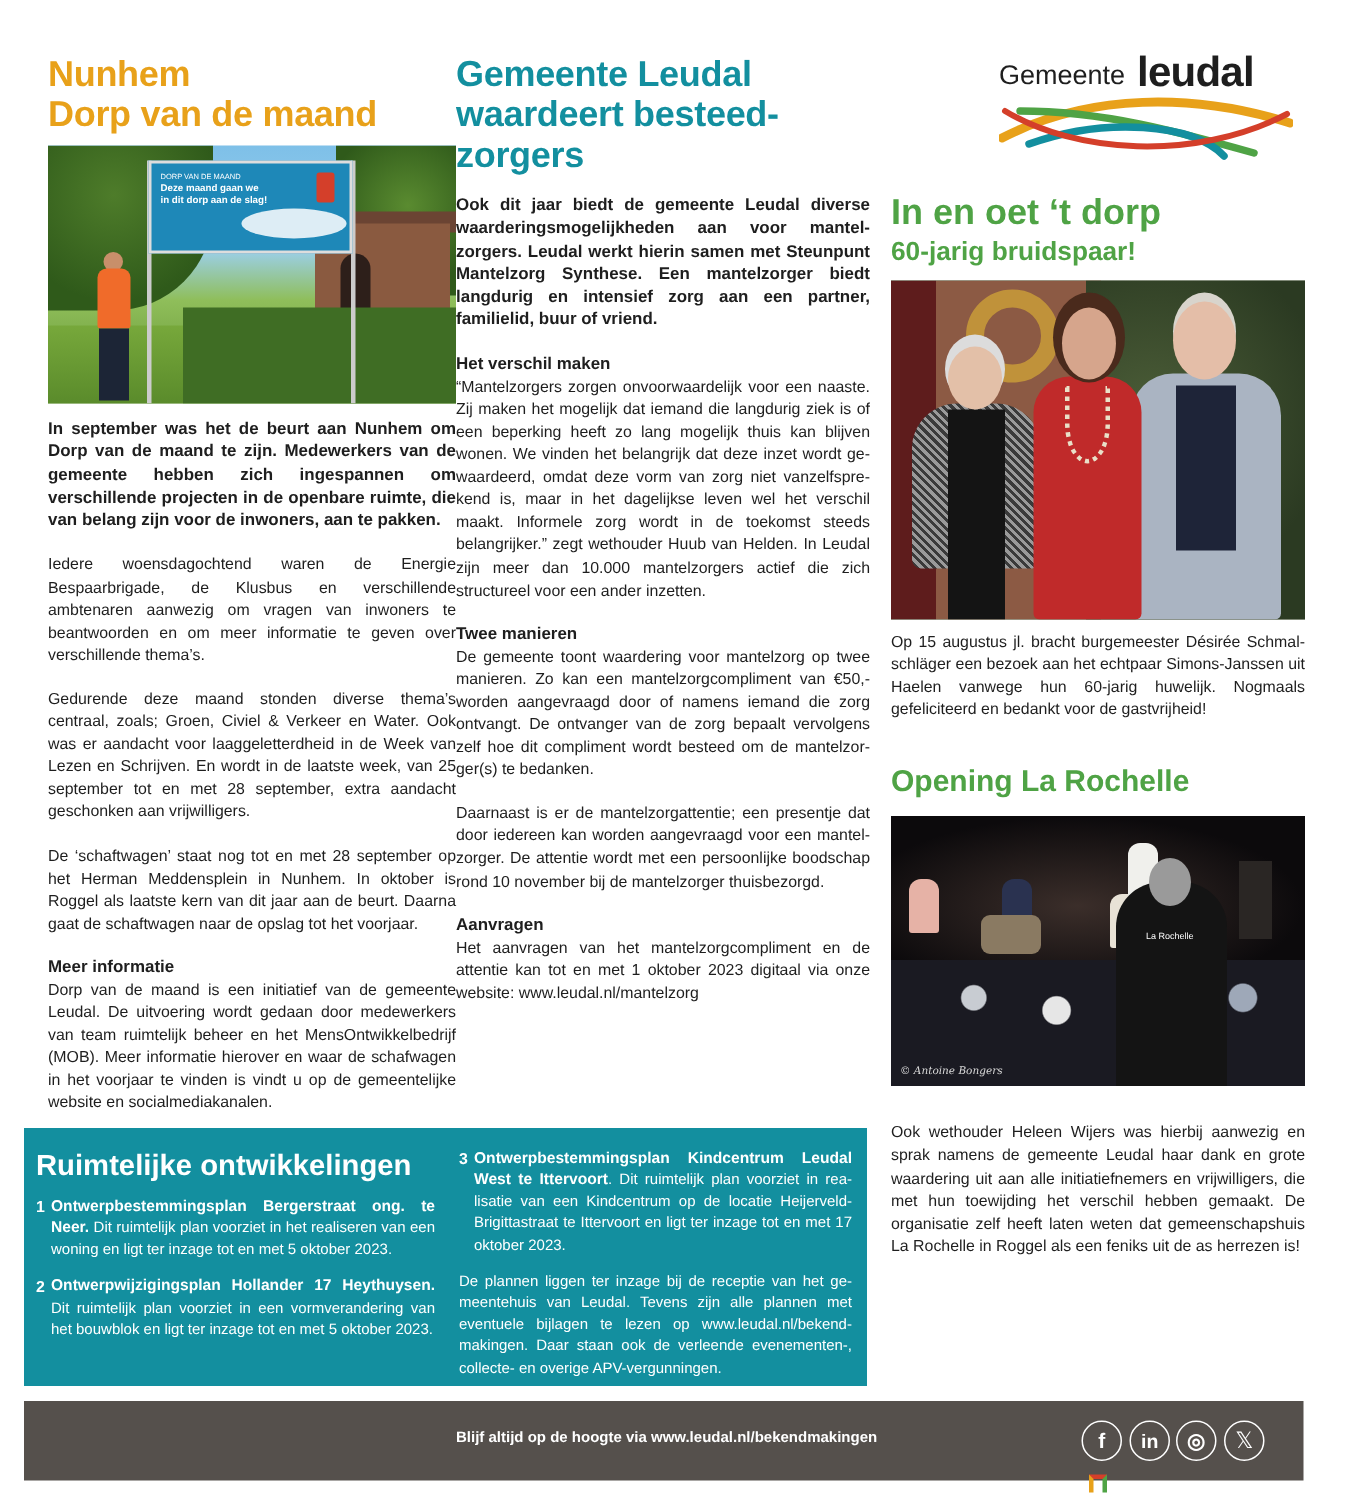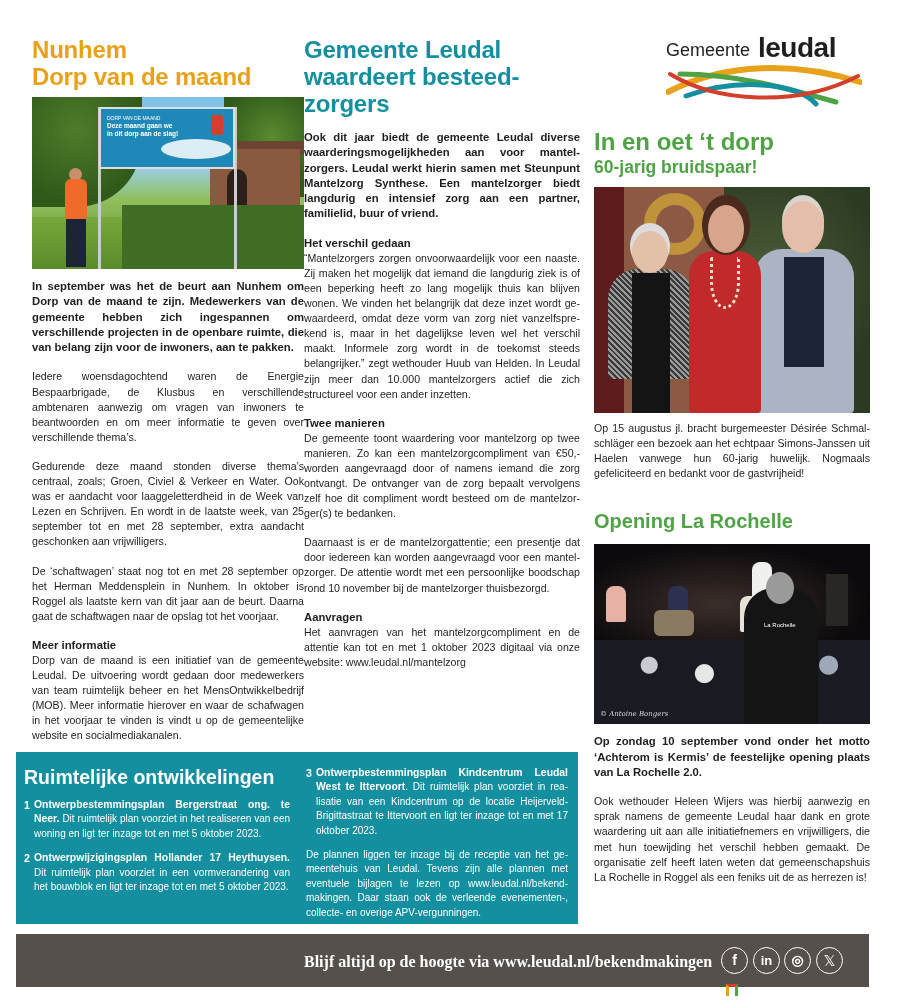--- a/index.html
+++ b/index.html
@@ -91,21 +91,21 @@
     .rcol.a { left:8px; top:46px; }
     .rcol.b { left:290px; top:14px; width:262px; }
     .ritem { display:flex; font-size:10px; line-height:14.4px; color:#fff; margin-bottom:10px; }
     .ritem .num { width:10px; flex: 0 0 10px; font-weight:bold; font-size:10.6px; }
     .ritem .txt { text-align:justify; }
     .ritem b { font-size:10.4px; }
     .rpara { font-size:10px; line-height:14.4px; text-align:justify; color:#fff; }
 
     
     #footer { position:absolute; left:16px; top:934px; width:853px; height:53px; background:#55504c; }
-    #footer .ftext { position:absolute; left:288px; top:19px; color:#fff; font-weight:bold; font-size:16px;font-family:Liberation Serif, serif; }
+    #footer .ftext { position:absolute; left:288px; top:19px; color:#fff; font-weight:bold; font-size:10px; }
     .social { position:absolute; top:13px; width:27px; height:27px; border:1.5px solid #fff; border-radius:50%; color:#fff; text-align:center; font-weight:bold; font-size:14px; line-height:25px; }
     .social.fb { left:705px; }
     .social.li { left:737px; font-size:13px; }
     .social.ig { left:768px; }
     .social.x { left:800px; font-weight:normal; font-size:15px; }
 
     #hallo { position:absolute; left:710px; top:978px; height:20px; font-weight:bold; font-size:19px; letter-spacing:0.5px;padding-left:16px; }
     #hallo .mark { display:inline-block; width:12px; height:12px; border-left:3px solid #e8a11a; border-top:3px solid #d43f2a; border-right:3px solid #4fa345; margin-right:2px; vertical-align:-1px; }
     #hallo .h1 { color:#4ab0d0; }
     #hallo .h2 { color:#3a3a3a; font-size:16px; }
@@ -150,21 +150,21 @@
   <div class="gap"></div>
   <div class="sub">Meer informatie</div>
   <p>Dorp van de maand is een initiatief van de gemeente Leudal. De uitvoering wordt gedaan door medewerkers van team ruimtelijk beheer en het MensOntwikkelbedrijf (MOB). Meer informatie hierover en waar de schafwagen in het voorjaar te vinden is vindt u op de gemeentelijke website en socialmediakanalen.</p>
 </div>
 
 <div class="col col2">
   <h1 class="teal">Gemeente Leudal waardeert besteed­zorgers</h1>
   <div style="height:13px"></div>
   <p class="lead">Ook dit jaar biedt de gemeente Leudal diverse waarderingsmogelijkheden aan voor mantel­zorgers. Leudal werkt hierin samen met Steunpunt Mantelzorg Synthese. Een mantelzorger biedt langdurig en intensief zorg aan een partner, familielid, buur of vriend.</p>
   <div class="gap"></div>
-  <div class="sub">Het verschil gedaan</div>
+  <div class="sub">Het verschil maken</div>
   <p>“Mantelzorgers zorgen onvoorwaardelijk voor een naaste. Zij maken het mogelijk dat iemand die langdurig ziek is of een beperking heeft zo lang mogelijk thuis kan blijven wonen. We vinden het belangrijk dat deze inzet wordt ge­waardeerd, omdat deze vorm van zorg niet vanzelfspre­kend is, maar in het dagelijkse leven wel het verschil maakt. Informele zorg wordt in de toekomst steeds belangrijker.” zegt wethouder Huub van Helden. In Leudal zijn meer dan 10.000 mantelzorgers actief die zich structureel voor een ander inzetten.</p>
   <div class="gap"></div>
   <div class="sub">Twee manieren</div>
   <p>De gemeente toont waardering voor mantelzorg op twee manieren. Zo kan een mantelzorgcompliment van €50,- worden aangevraagd door of namens iemand die zorg ontvangt. De ontvanger van de zorg bepaalt vervolgens zelf hoe dit compliment wordt besteed om de mantelzor­ger(s) te bedanken.</p>
   <div class="gap"></div>
   <p>Daarnaast is er de mantelzorgattentie; een presentje dat door iedereen kan worden aangevraagd voor een mantel­zorger. De attentie wordt met een persoonlijke boodschap rond 10 november bij de mantelzorger thuisbezorgd.</p>
   <div class="gap"></div>
   <div class="sub">Aanvragen</div>
   <p>Het aanvragen van het mantelzorgcompliment en de atten­tie kan tot en met 1 oktober 2023 digitaal via onze website: www.leudal.nl/mantelzorg</p>
 </div>
@@ -211,21 +211,20 @@
     <div class="musician m3"></div>
     <div class="musician m4"></div>
     <div class="speaker"></div>
     <div class="crowd"></div>
     <div class="standing"></div>
     <div class="standing-head"></div>
     <span class="shirt-logo">La Rochelle</span>
     <span class="credit">© Antoine Bongers</span>
   </div>
   <div style="height:10px"></div>
-  <p class="lead">Op zondag 10 september vond onder het motto ‘Achterom is Kermis’ de feestelijke opening plaats van La Rochelle 2.0.</p>
   <div class="gap"></div>
   <p>Ook wethouder Heleen Wijers was hierbij aanwezig en sprak namens de gemeente Leudal haar dank en grote waardering uit aan alle initiatiefnemers en vrijwilligers, die met hun toewijding het verschil hebben gemaakt. De organisatie zelf heeft laten weten dat gemeenschapshuis La Rochelle in Roggel als een feniks uit de as herrezen is!</p>
 </div>
 
 <div id="ruimtelijk">
   <h1>Ruimtelijke ontwikkelingen</h1>
   <div class="rcol a">
     <div class="ritem">
       <span class="num">1</span>
       <span class="txt"><b>Ontwerpbestemmingsplan Bergerstraat ong. te Neer.</b><span> Dit ruimtelijk plan voorziet in het realiseren van een woning en ligt ter inzage tot en met 5 oktober 2023.</span></span>

